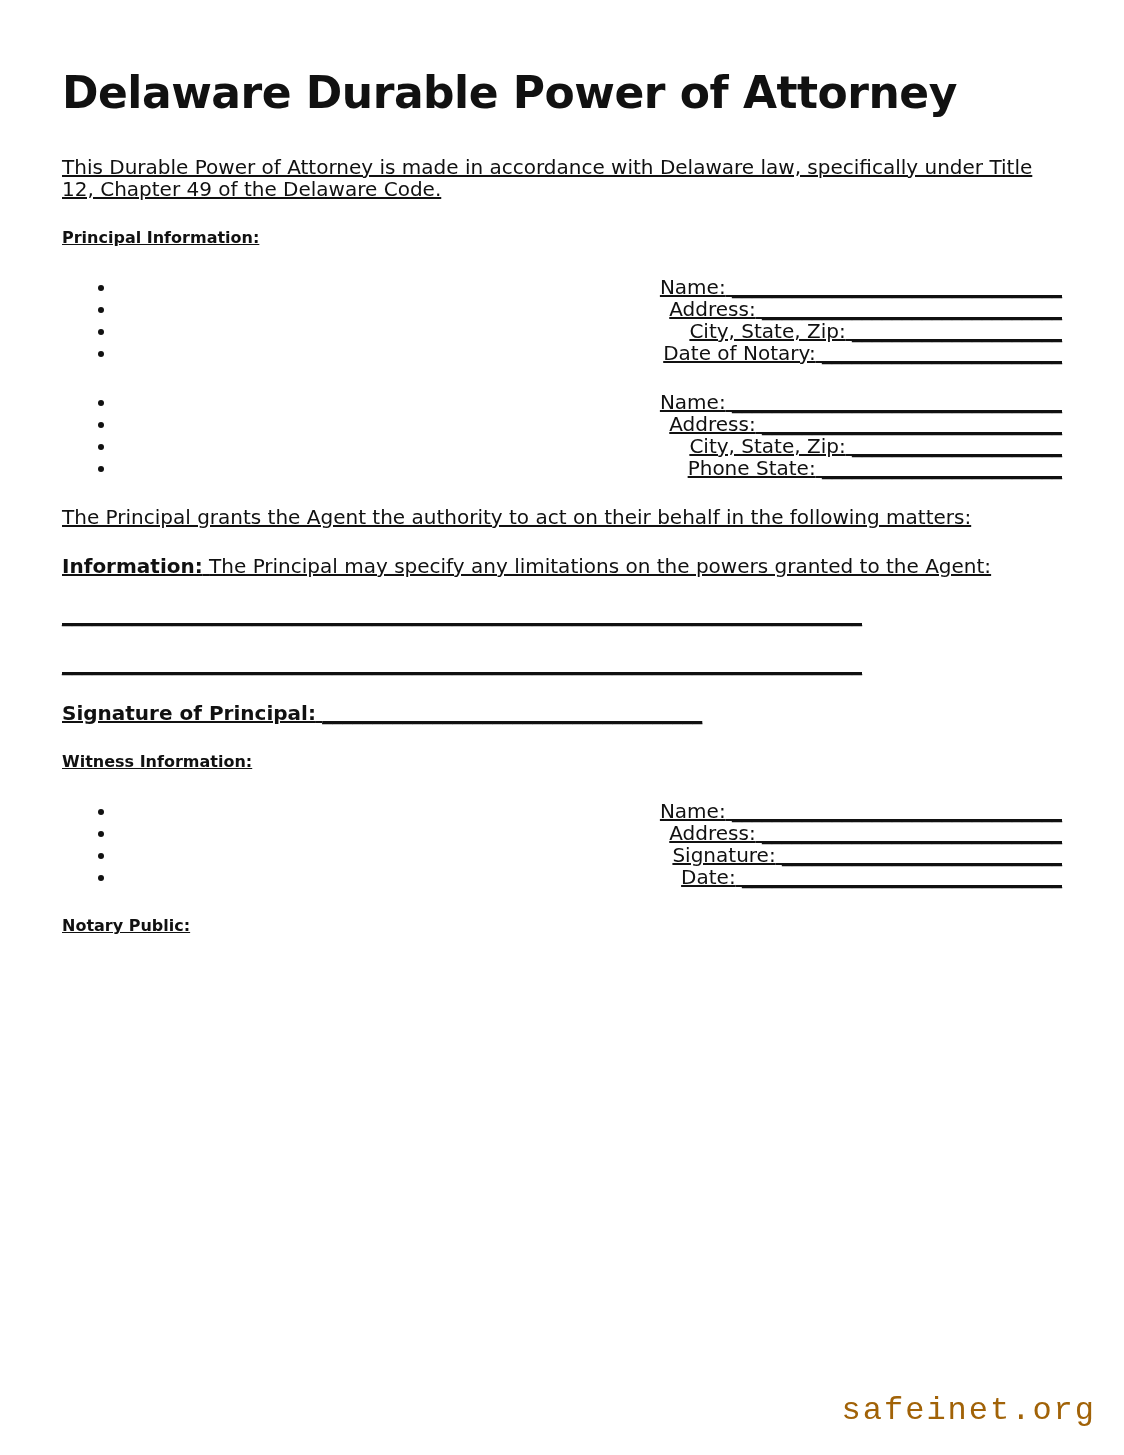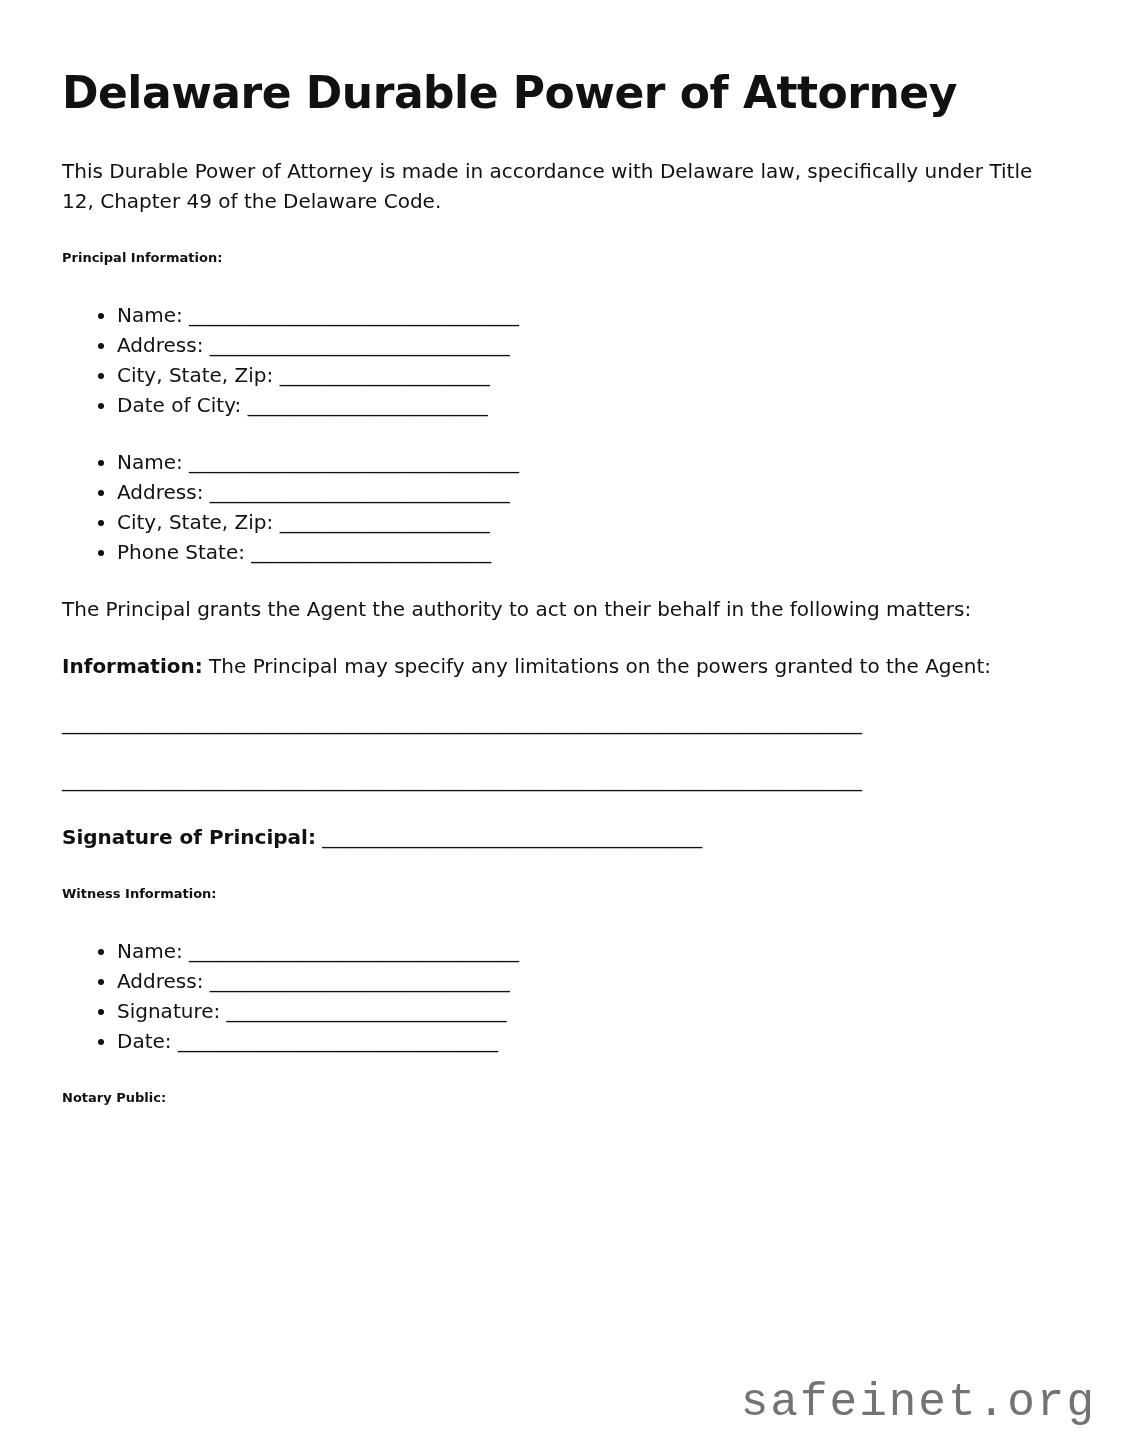--- a/index.html
+++ b/index.html
@@ -25,62 +25,64 @@
   }
   h1 {
     font-size: 44px;
     line-height: 50px;
     font-weight: bold;
     letter-spacing: -0.5px;
     margin: 0 0 38px 0;
   }
   p, h2, ul, ol {
     font-size: 20px;
-    line-height: 30px;
+    line-height: 22px;
     margin: 27px 0 0 0;
+    text-decoration: underline;
   }
   .intro { margin-top: 0; }
   h2 {
-    font-size: 13px;
+    font-size: 16px;
     font-weight: bold;
   }
   ul, ol {
     padding-left: 55px;
+    text-align: right;
   }
   li { margin: 0; }
   strong { font-weight: bold; }
   .ruleline {
     white-space: nowrap;
     letter-spacing: 0;
   }
   .watermark {
     position: absolute;
     right: 28px;
     bottom: 26px;
     font-family: "Liberation Mono", "DejaVu Sans Mono", monospace;
-    font-size: 46px;
+    font-size: 32px;
     letter-spacing: 2px;
-    color: #737373;
+    color: #a16207;
   }
 </style>
 </head>
 <body>
 
 <div class="page">
 
   <h1>Delaware Durable Power of Attorney</h1>
 
   <p class="intro">This Durable Power of Attorney is made in accordance with Delaware law, specifically under Title 12, Chapter 49 of the Delaware Code.</p>
 
   <h2>Principal Information:</h2>
   <ul>
     <li><span>Name:</span> <span>_________________________________</span></li>
     <li><span>Address:</span> <span>______________________________</span></li>
     <li><span>City, State, Zip:</span> <span>_____________________</span></li>
-    <li><span>Date of City:</span> <span>________________________</span></li>
+    <li><span>Date of Notary:</span> <span>________________________</span></li>
   </ul>
 
   <ul>
     <li><span>Name:</span> <span>_________________________________</span></li>
     <li><span>Address:</span> <span>______________________________</span></li>
     <li><span>City, State, Zip:</span> <span>_____________________</span></li>
     <li><span>Phone State:</span> <span>________________________</span></li>
   </ul>
 
 

